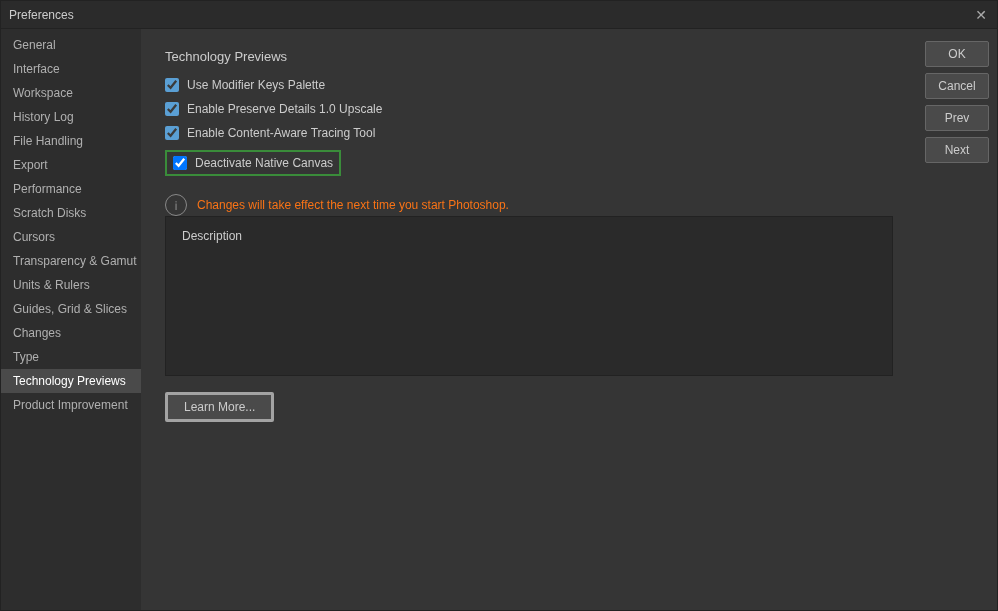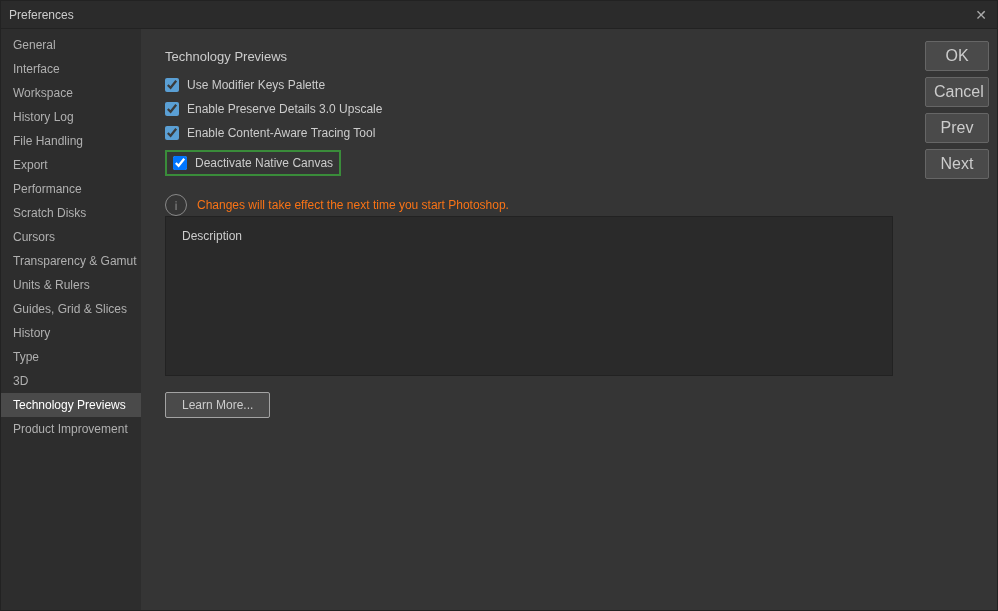--- a/index.html
+++ b/index.html
@@ -138,34 +138,34 @@
     }
     .description-title {
       font-size: 12px;
       color: #cccccc;
       margin-bottom: 8px;
     }
     .learn-more-btn {
       margin-top: 16px;
       padding: 5px 16px;
       background: #4a4a4a;
-      border: 1px solid #a3a3a3;
+      border: 3px solid #a3a3a3;
       color: #cccccc;
       cursor: pointer;
       font-size: 12px;
       border-radius: 2px;
     }
     .dialog-btn {
       width: 64px;
       padding: 5px 8px;
       background: #4a4a4a;
       border: 1px solid #666;
       color: #cccccc;
       cursor: pointer;
-      font-size: 16px;
+      font-size: 12px;
       border-radius: 2px;
       text-align: center;
     }
     .right-panel {
       display: flex;
       flex-direction: column;
       align-items: flex-start;
       padding: 12px 8px;
       width: 80px;
       flex-shrink: 0;
@@ -188,36 +188,35 @@
         <div class="sidebar-item">Workspace</div>
         <div class="sidebar-item">History Log</div>
         <div class="sidebar-item">File Handling</div>
         <div class="sidebar-item">Export</div>
         <div class="sidebar-item">Performance</div>
         <div class="sidebar-item">Scratch Disks</div>
         <div class="sidebar-item">Cursors</div>
         <div class="sidebar-item">Transparency &amp; Gamut</div>
         <div class="sidebar-item">Units &amp; Rulers</div>
         <div class="sidebar-item">Guides, Grid &amp; Slices</div>
-        <div class="sidebar-item">History</div>
+        <div class="sidebar-item">Changes</div>
         <div class="sidebar-item">Type</div>
-        <div class="sidebar-item">3D</div>
         <div class="sidebar-item active">Technology Previews</div>
         <div class="sidebar-item">Product Improvement</div>
       </div>
     <div class="content-area">
       <div class="content-panel">
         <div class="section-title">Technology Previews</div>
         
         <div id="checkboxes-container"><div class="checkbox-row">
               <input type="checkbox" checked="" style="">
               <span class="checkbox-label">Use Modifier Keys Palette</span>
             </div><div class="checkbox-row">
               <input type="checkbox" checked="" style="">
-              <span class="checkbox-label">Enable Preserve Details 3.0 Upscale</span>
+              <span class="checkbox-label">Enable Preserve Details 1.0 Upscale</span>
             </div><div class="checkbox-row">
               <input type="checkbox" checked="" style="">
               <span class="checkbox-label">Enable Content-Aware Tracing Tool</span>
             </div><div style="display: inline-flex; align-items: center; border: 2px solid rgb(58, 140, 58); padding: 4px 6px; margin-bottom: 10px;">
               <input type="checkbox" checked="" style="width: 14px; height: 14px; margin-right: 8px; cursor: pointer; flex-shrink: 0;">
               <span class="checkbox-label">Deactivate Native Canvas</span>
             </div><br></div>
         <div class="info-row">
           <div class="info-icon">ℹ</div>
           <span class="info-text">Changes will take effect the next time you start Photoshop.</span>

